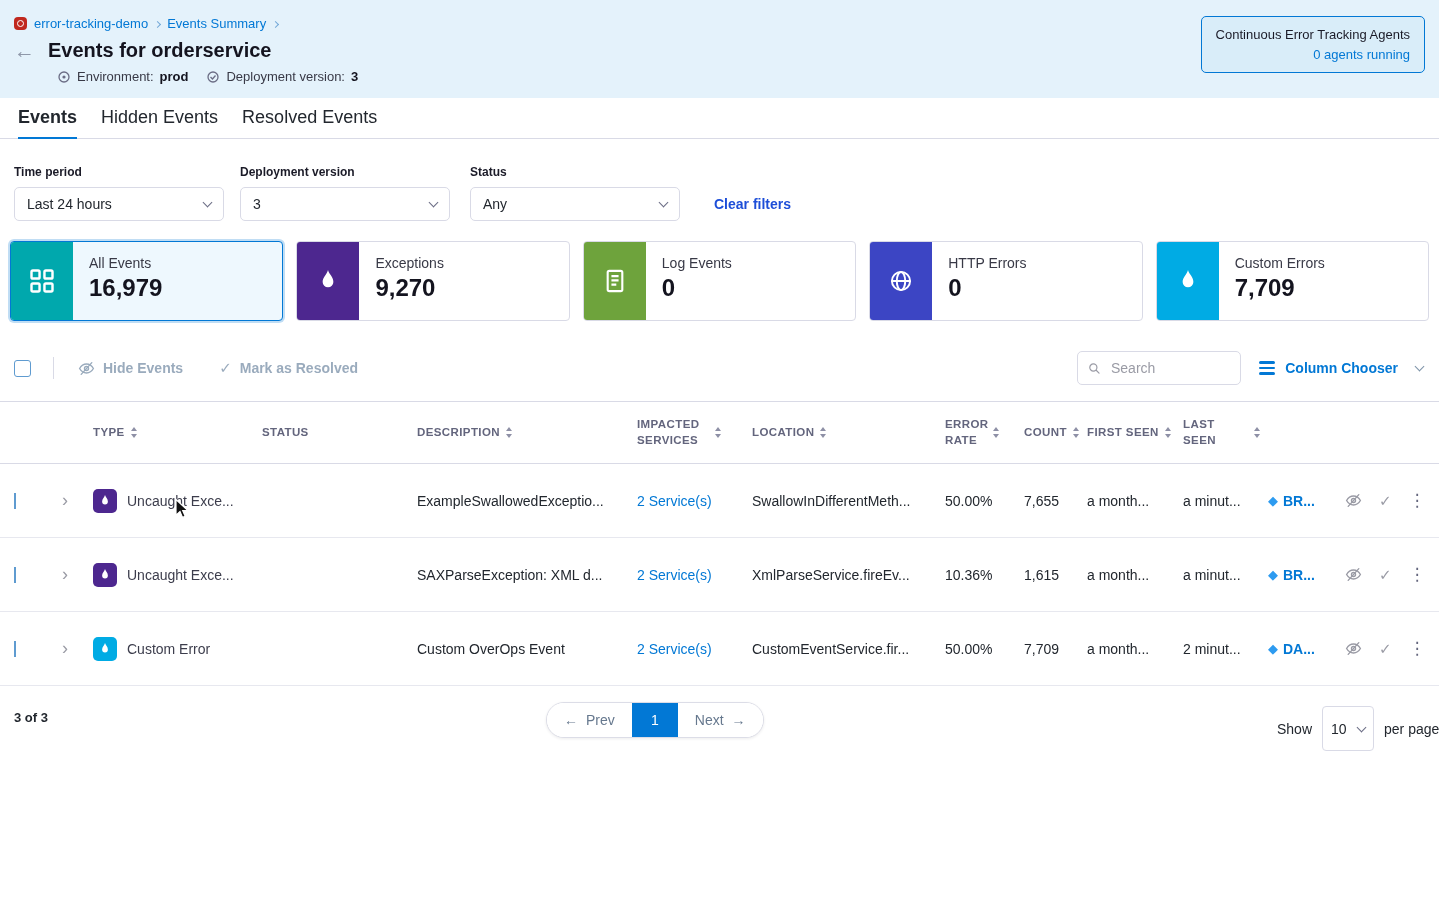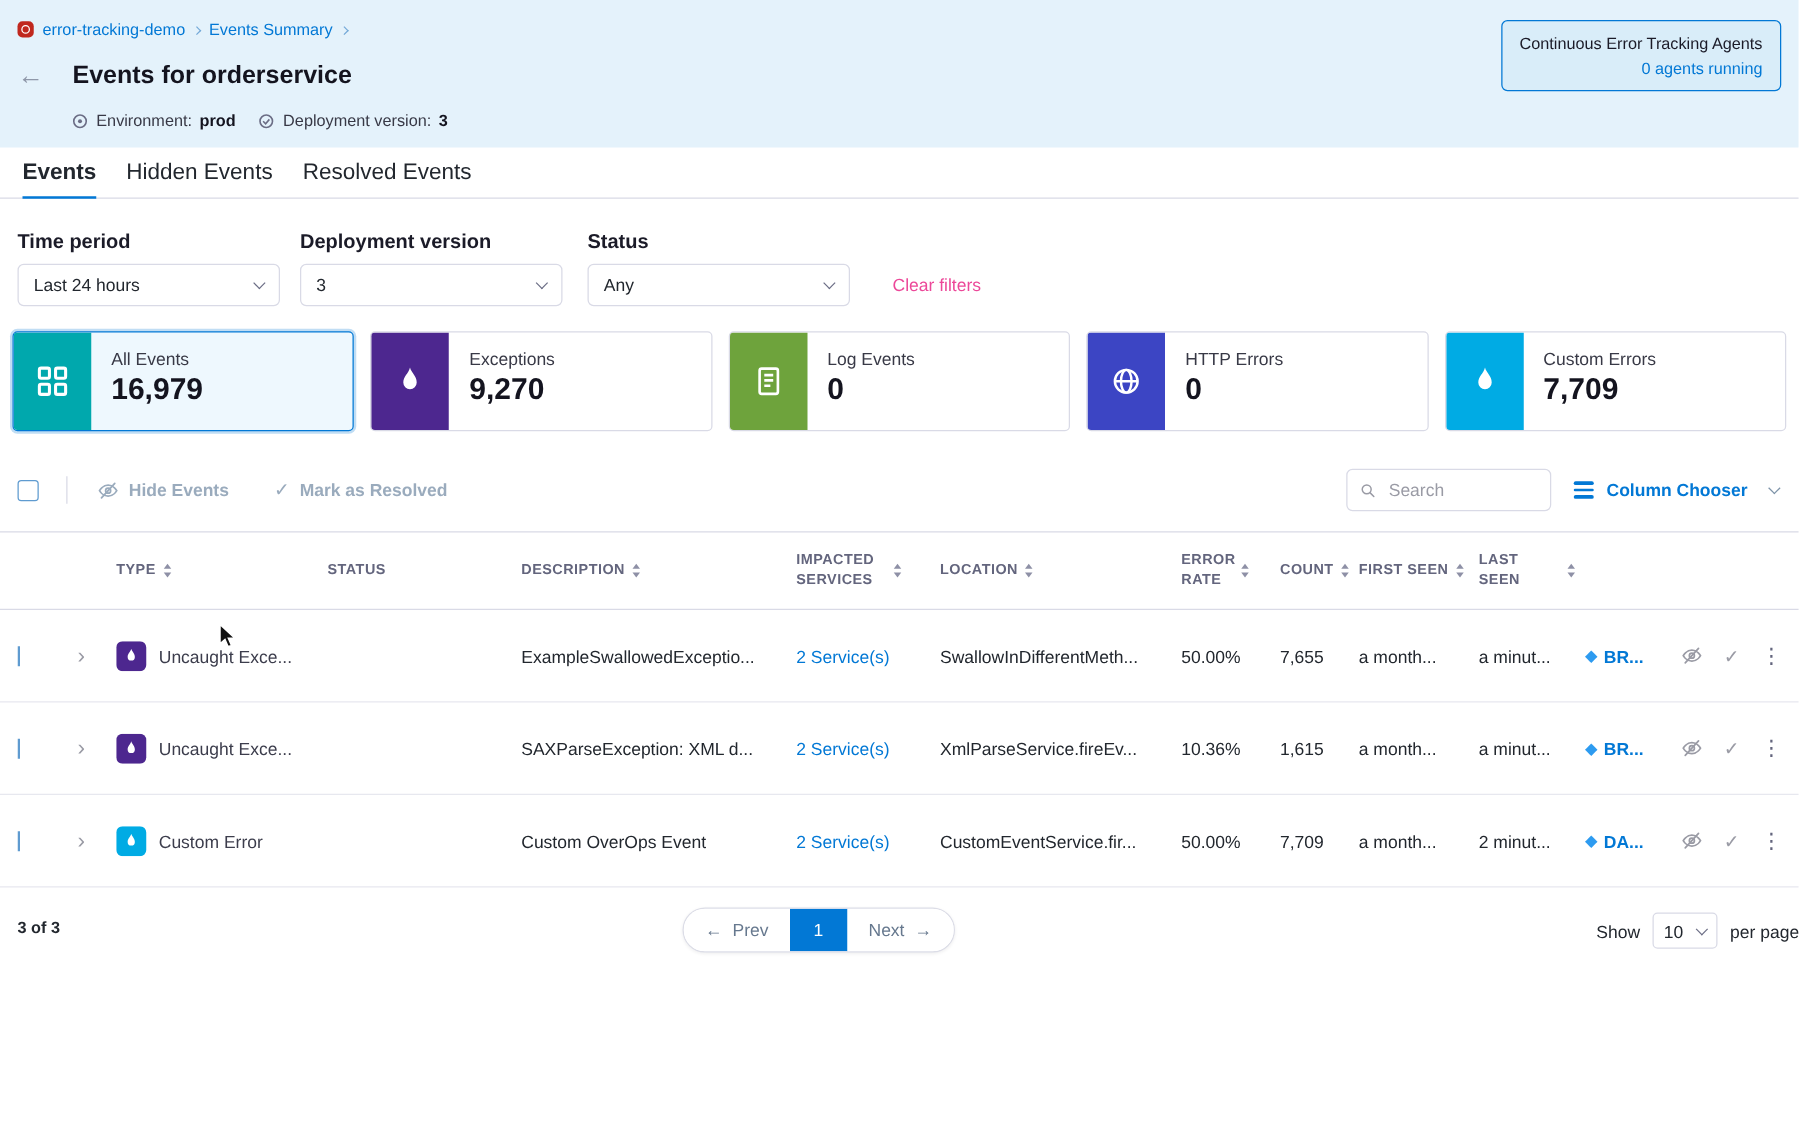--- a/index.html
+++ b/index.html
@@ -10,40 +10,40 @@
   }
   
   .topbar { background: #e4f2fb; padding: 16px 14px 14px; position: relative; }
   .crumbs { display: flex; align-items: center; gap: 7px; font-size: 13px; }
   .crumb { color: #0278d5; cursor: pointer; }
   .crumb-logo { width: 13px; height: 13px; border-radius: 4px; background: #c0281e; position: relative; flex: 0 0 13px; }
   .crumb-logo::after { content:""; position:absolute; inset:3px; border-radius:50%; border:1.5px solid #fff; }
   .crumb-sep { width: 5px; height: 5px; border-right: 1.5px solid #74a9d8; border-bottom: 1.5px solid #74a9d8; transform: rotate(-45deg); margin-top: 1px; }
   .title-row { display: flex; align-items: center; gap: 13px; margin-top: 8px; }
   .back { color: #8f98a9; font-size: 21px; line-height: 1; cursor: pointer; }
-  .page-title { font-size: 20px; font-weight: 700; color: #14141f; margin: 10px; }
+  .page-title { font-size: 20px; font-weight: 700; color: #14141f; margin: 0; }
   .meta-row { display: flex; align-items: center; gap: 18px; margin: 7px 0 0 43px; font-size: 13px; color: #383946; }
   .meta-item { display: flex; align-items: center; gap: 6px; }
   .meta-item b { color: #14141f; }
   .agents-box { position: absolute; top: 16px; right: 14px; background: #d9edf9; border: 1px solid #0278d5; border-radius: 5px; padding: 10px 14px; font-size: 13px; min-width: 222px; }
   .agents-title { color: #1b1b28; }
   .agents-status { color: #0278d5; margin-top: 5px; cursor: pointer; text-align: right; }
   
   .tabs { display: flex; gap: 24px; padding-left: 18px; height: 41px; background: #fff; border-bottom: 1px solid #d9dae6; }
   .tab { display: flex; align-items: center; font-size: 18px; color: #22272e; cursor: pointer; border-bottom: 2px solid transparent; margin-bottom: -1px; }
   .tab.active { font-weight: 700; border-color: #0278d5; }
   
   .filters { display: flex; align-items: flex-end; padding: 26px 14px 20px; }
   .fgroup { display: flex; flex-direction: column; gap: 8px; }
   .fgroup + .fgroup { margin-left: 16px; }
   .fgroup.third { margin-left: 20px; }
-  .flabel { font-size: 16px; font-weight: 700; color: #1b1b28; }
+  .flabel { font-size: 12px; font-weight: 700; color: #1b1b28; }
   .select { width: 210px; height: 34px; border: 1px solid #d9dae6; border-radius: 5px; background: #fff; display: flex; align-items: center; justify-content: space-between; padding: 0 12px; cursor: pointer; }
   .chev { width: 7px; height: 7px; border-right: 1.6px solid #6b6d85; border-bottom: 1.6px solid #6b6d85; transform: rotate(45deg); margin-top: -3px; flex: 0 0 7px; }
-  .clear { margin-left: 34px; margin-bottom: 9px; color: #ec4899; font-weight: 400; cursor: pointer; }
+  .clear { margin-left: 34px; margin-bottom: 9px; color: #1d4ed8; font-weight: 700; cursor: pointer; }
   
   .cards { display: flex; gap: 13px; padding: 0 10px; }
   .card { flex: 1; height: 80px; background: #fff; border: 1px solid #d9dae6; border-radius: 4px; display: flex; overflow: hidden; cursor: pointer; }
   .card.selected { border-color: #0278d5; background: #eef8fe; box-shadow: 0 0 0 2px rgba(2,120,213,.25); }
   .card-ico { flex: 0 0 62px; display: flex; align-items: center; justify-content: center; }
   .card-body { padding: 13px 16px; display: flex; flex-direction: column; gap: 3px; }
   .card-label { font-size: 14px; color: #383946; }
   .card-value { font-size: 24px; font-weight: 700; color: #14141f; }
   
   .toolbar { display: flex; align-items: center; padding: 30px 14px 16px; }
@@ -78,21 +78,21 @@
   .icon-btn { color: #9a9ba5; cursor: pointer; display: flex; align-items: center; }
   .check-glyph { font-size: 15px; font-weight: 700; }
   .kebab { color: #63657d; font-size: 17px; cursor: pointer; }
   
   .footer { position: relative; height: 64px; }
   .summary { position: absolute; left: 14px; top: 24px; font-size: 13px; font-weight: 700; color: #22272e; }
   .pager { position: absolute; left: 546px; top: 16px; display: flex; border: 1px solid #dcdde7; border-radius: 18px; overflow: hidden; background: #fff; box-shadow: 0 1px 3px rgba(20,20,40,.08); }
   .pbtn { height: 34px; display: flex; align-items: center; gap: 8px; padding: 0 17px; color: #66788e; font-size: 14px; cursor: pointer; background: #fff; }
   .pcur { width: 46px; height: 34px; background: #0278d5; color: #fff; display: flex; align-items: center; justify-content: center; cursor: pointer; }
   .show-group { position: absolute; left: 1277px; top: 20px; display: flex; align-items: center; gap: 10px; white-space: nowrap; color: #22272e; }
-  .mini-select { width: 52px; height: 29px; border: 1px solid #d9dae6; border-radius: 4px; background: #fff; display: flex; align-items: center; justify-content: space-between; padding: 0 8px; cursor: pointer; }
+  .mini-select { width: 52px; height: 45px; border: 1px solid #d9dae6; border-radius: 4px; background: #fff; display: flex; align-items: center; justify-content: space-between; padding: 0 8px; cursor: pointer; }
   
   .cursor { position: absolute; left: 174px; top: 498px; pointer-events: none; z-index: 50; }
 </style>
 </head>
 <body>
 
 <div class="topbar">
   <div class="crumbs">
     <span class="crumb-logo"></span>
     <span class="crumb">error-tracking-demo</span>

